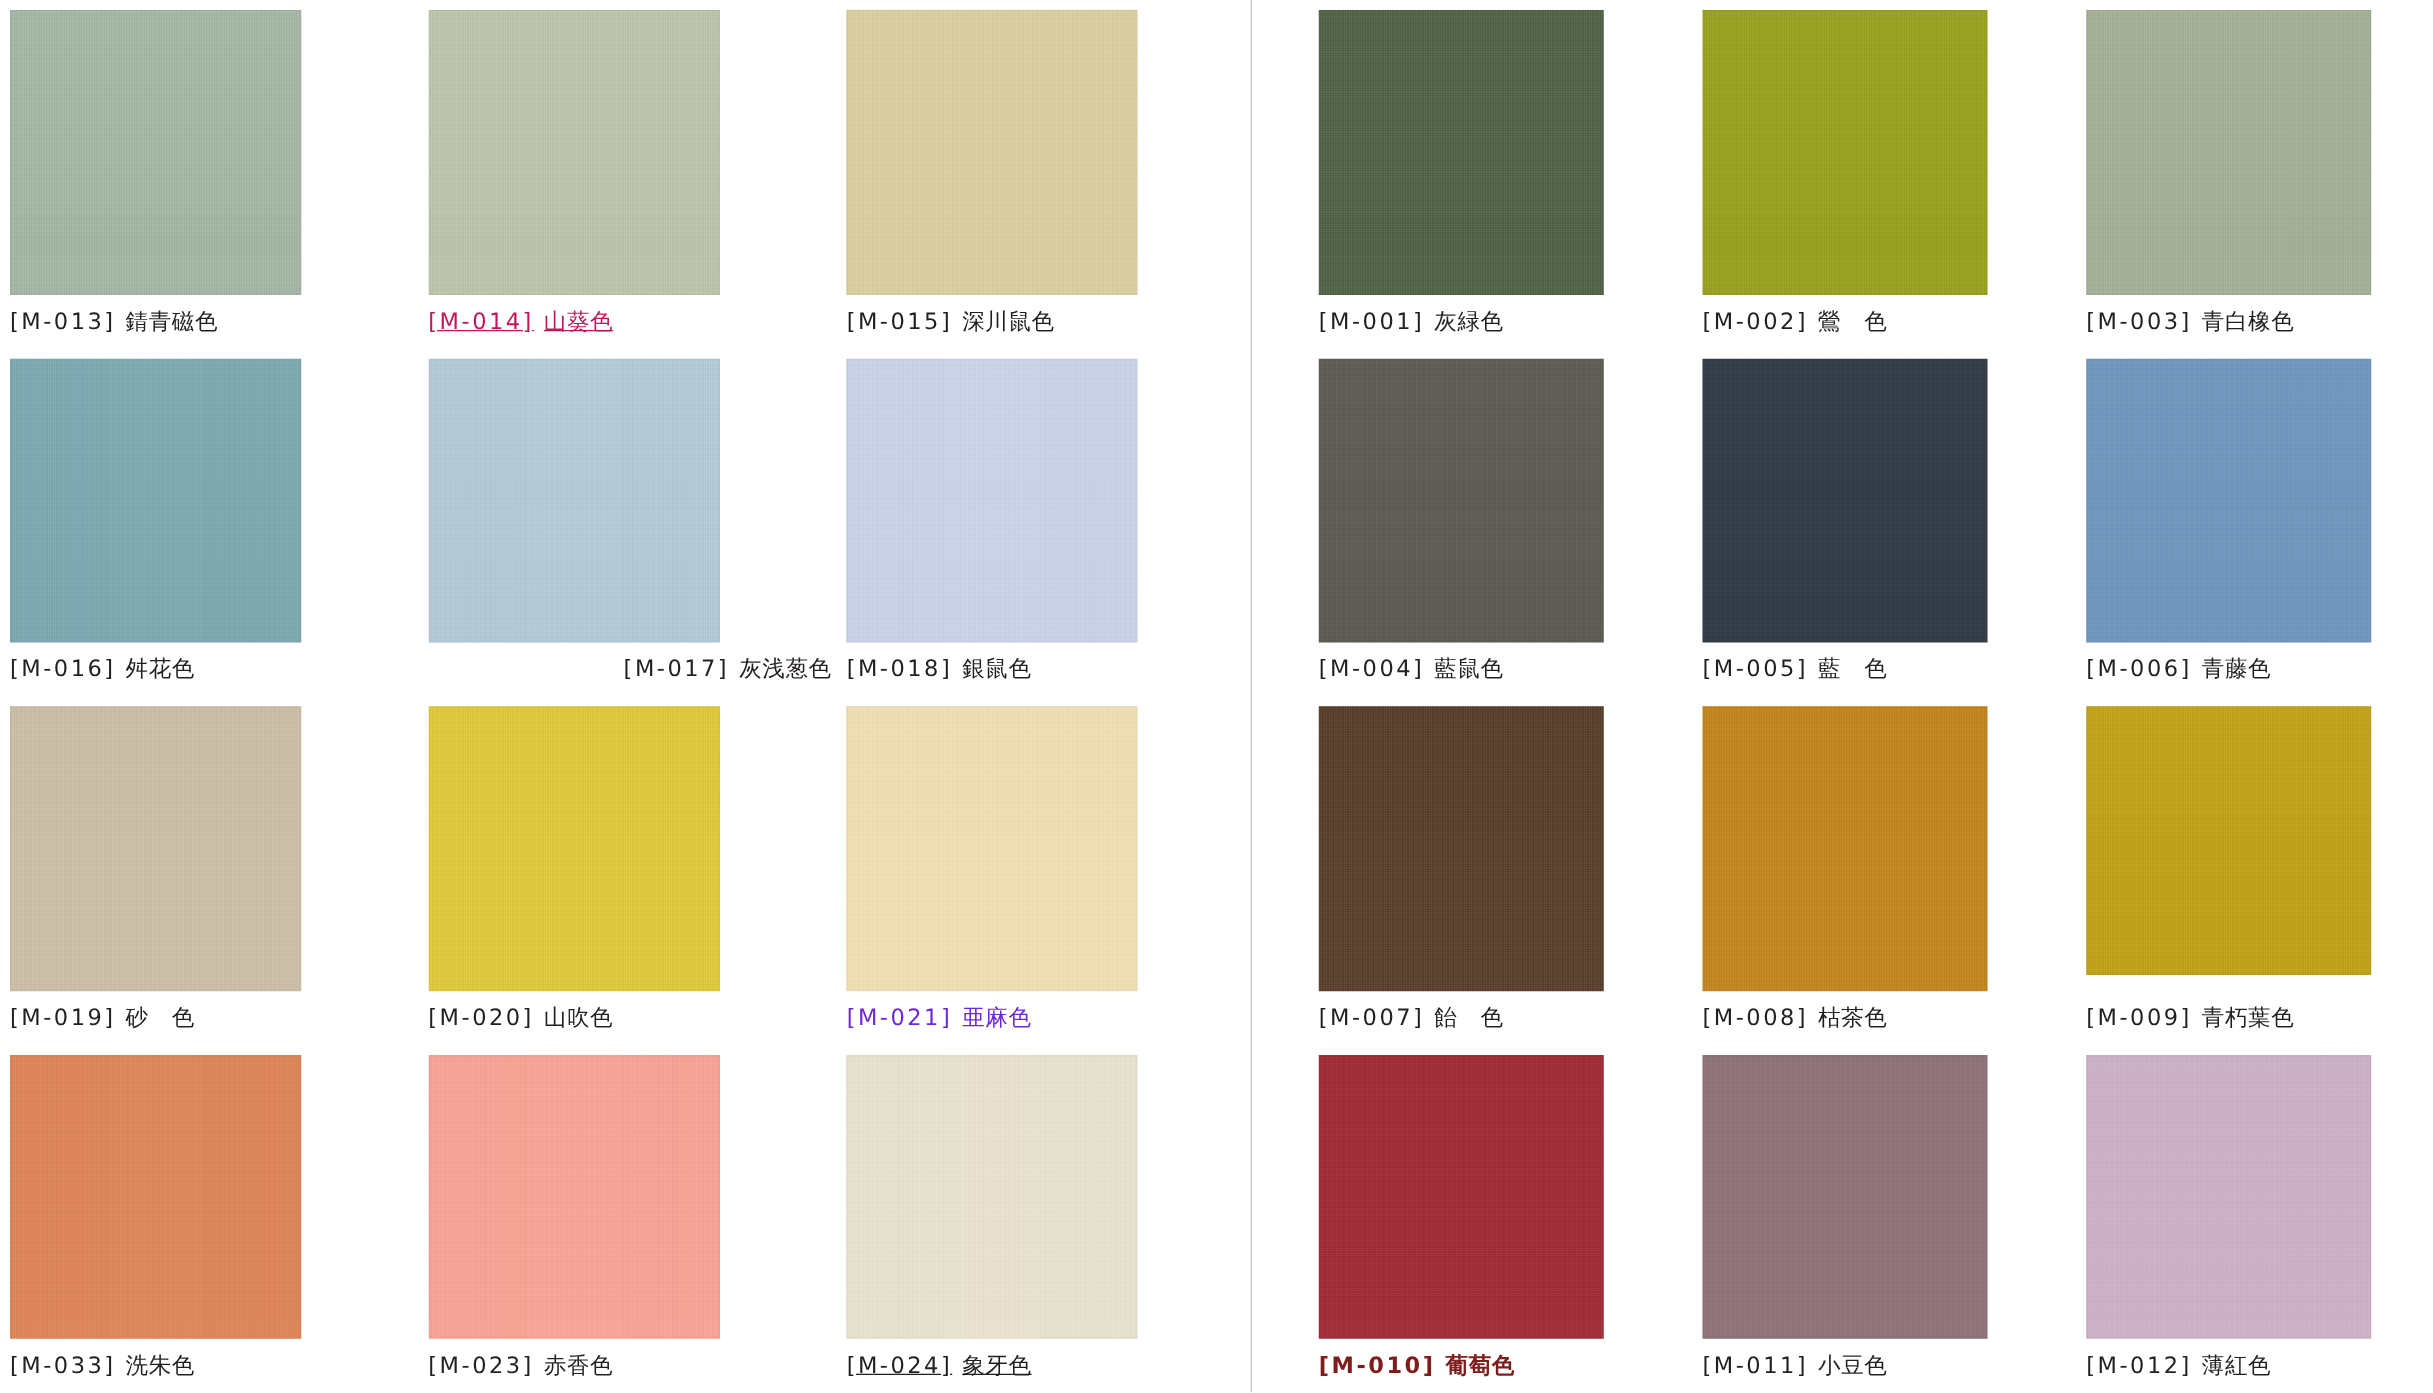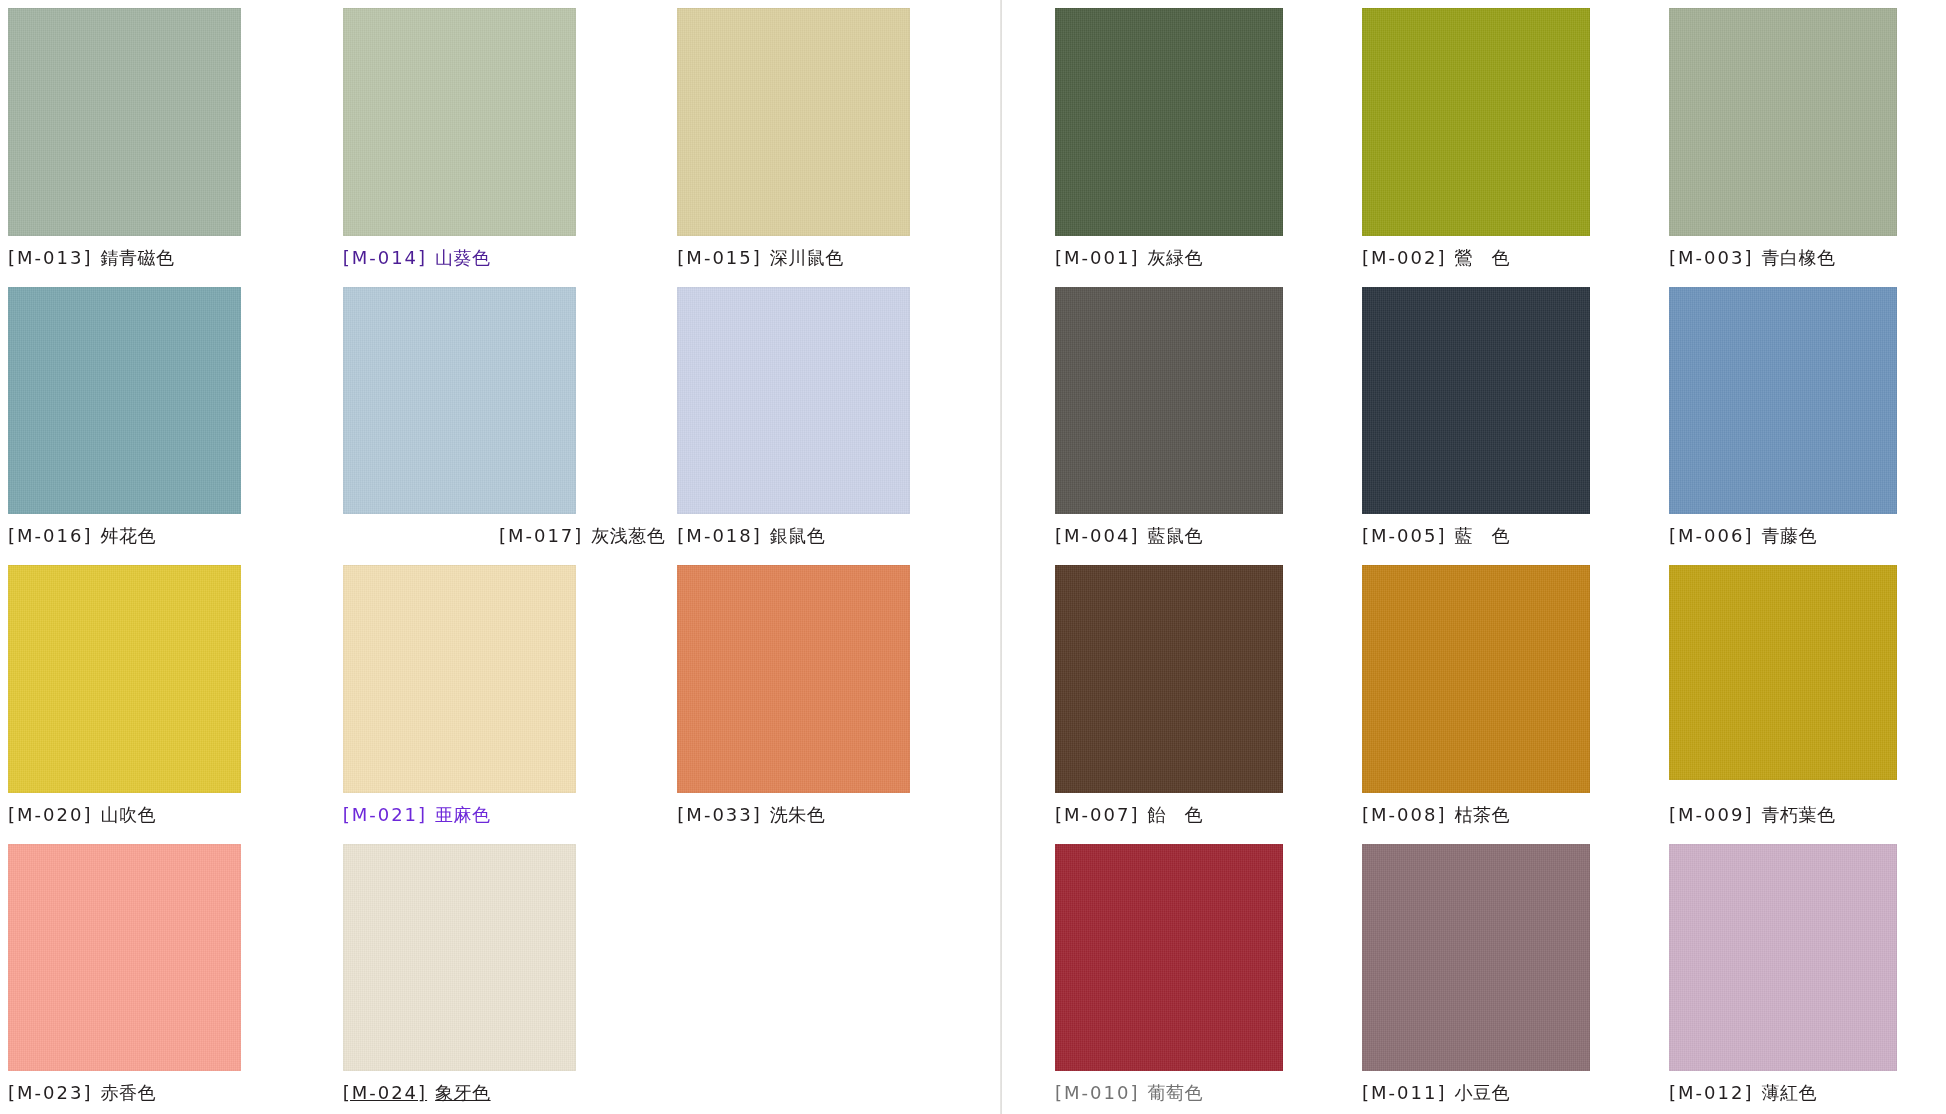--- a/index.html
+++ b/index.html
@@ -111,39 +111,43 @@
 <div id="sheet">
 
   <div class="panel panel-left">
     <div class="grid" id="left-grid">
         <div class="cell">
           <div class="swatch" style="background-color: rgb(163, 180, 164);"></div>
           <div class="caption" style="color: rgb(35, 31, 32);"><span class="code">[M-013]</span><span class="cname">錆青磁色</span></div>
         </div>
         <div class="cell">
           <div class="swatch" style="background-color: rgb(187, 197, 171);"></div>
-          <div class="caption" style="color: #4c1d95;"><span class="code">[M-014]</span><span class="cname">山葵色</span></div>
+          <div class="caption" style="color: #be185d; text-decoration: underline;"><span class="code">[M-014]</span><span class="cname">山葵色</span></div>
         </div>
         <div class="cell">
           <div class="swatch" style="background-color: rgb(219, 208, 160);"></div>
           <div class="caption" style="color: rgb(35, 31, 32);"><span class="code">[M-015]</span><span class="cname">深川鼠色</span></div>
         </div>
         <div class="cell">
           <div class="swatch" style="background-color: rgb(125, 168, 176);"></div>
           <div class="caption" style="color: rgb(35, 31, 32);"><span class="code">[M-016]</span><span class="cname">舛花色</span></div>
         </div>
         <div class="cell">
           <div class="swatch" style="background-color: rgb(180, 202, 216);"></div>
           <div class="caption" style="color: rgb(35, 31, 32); text-align: right;"><span class="code">[M-017]</span><span class="cname">灰浅葱色</span></div>
         </div>
         <div class="cell">
           <div class="swatch" style="background-color: rgb(204, 211, 232);"></div>
           <div class="caption" style="color: rgb(35, 31, 32);"><span class="code">[M-018]</span><span class="cname">銀鼠色</span></div>
         </div>
         <div class="cell">
+          <div class="swatch" style="background-color: rgb(203, 190, 166);"></div>
+          <div class="caption" style="color: rgb(35, 31, 32);"><span class="code">[M-019]</span><span class="cname">砂　色</span></div>
+        </div>
+        <div class="cell">
           <div class="swatch" style="background-color: rgb(226, 201, 56);"></div>
           <div class="caption" style="color: rgb(35, 31, 32);"><span class="code">[M-020]</span><span class="cname">山吹色</span></div>
         </div>
         <div class="cell">
           <div class="swatch" style="background-color: rgb(242, 223, 180);"></div>
           <div class="caption" style="color: #6d28d9;"><span class="code">[M-021]</span><span class="cname">亜麻色</span></div>
         </div>
         <div class="cell">
           <div class="swatch" style="background-color: rgb(224, 132, 87);"></div>
           <div class="caption" style="color: rgb(35, 31, 32);"><span class="code">[M-033]</span><span class="cname">洗朱色</span></div>
@@ -194,21 +198,21 @@
         <div class="cell">
           <div class="swatch" style="background-color: rgb(194, 131, 25);"></div>
           <div class="caption" style="color: rgb(35, 31, 32);"><span class="code">[M-008]</span><span class="cname">枯茶色</span></div>
         </div>
         <div class="cell">
           <div class="swatch" style="background-color: rgb(193, 163, 22);"></div>
           <div class="caption" style="color: rgb(35, 31, 32); margin-top: 24px;"><span class="code">[M-009]</span><span class="cname">青朽葉色</span></div>
         </div>
         <div class="cell">
           <div class="swatch" style="background-color: rgb(158, 39, 52);"></div>
-          <div class="caption" style="color: #737373;"><span class="code">[M-010]</span><span class="cname">葡萄色</span></div>
+          <div class="caption" style="color: #7f1d1d; font-weight: bold;"><span class="code">[M-010]</span><span class="cname">葡萄色</span></div>
         </div>
         <div class="cell">
           <div class="swatch" style="background-color: rgb(140, 112, 117);"></div>
           <div class="caption" style="color: rgb(35, 31, 32);"><span class="code">[M-011]</span><span class="cname">小豆色</span></div>
         </div>
         <div class="cell">
           <div class="swatch" style="background-color: rgb(205, 176, 199);"></div>
           <div class="caption" style="color: rgb(35, 31, 32);"><span class="code">[M-012]</span><span class="cname">薄紅色</span></div>
         </div>
       </div>

